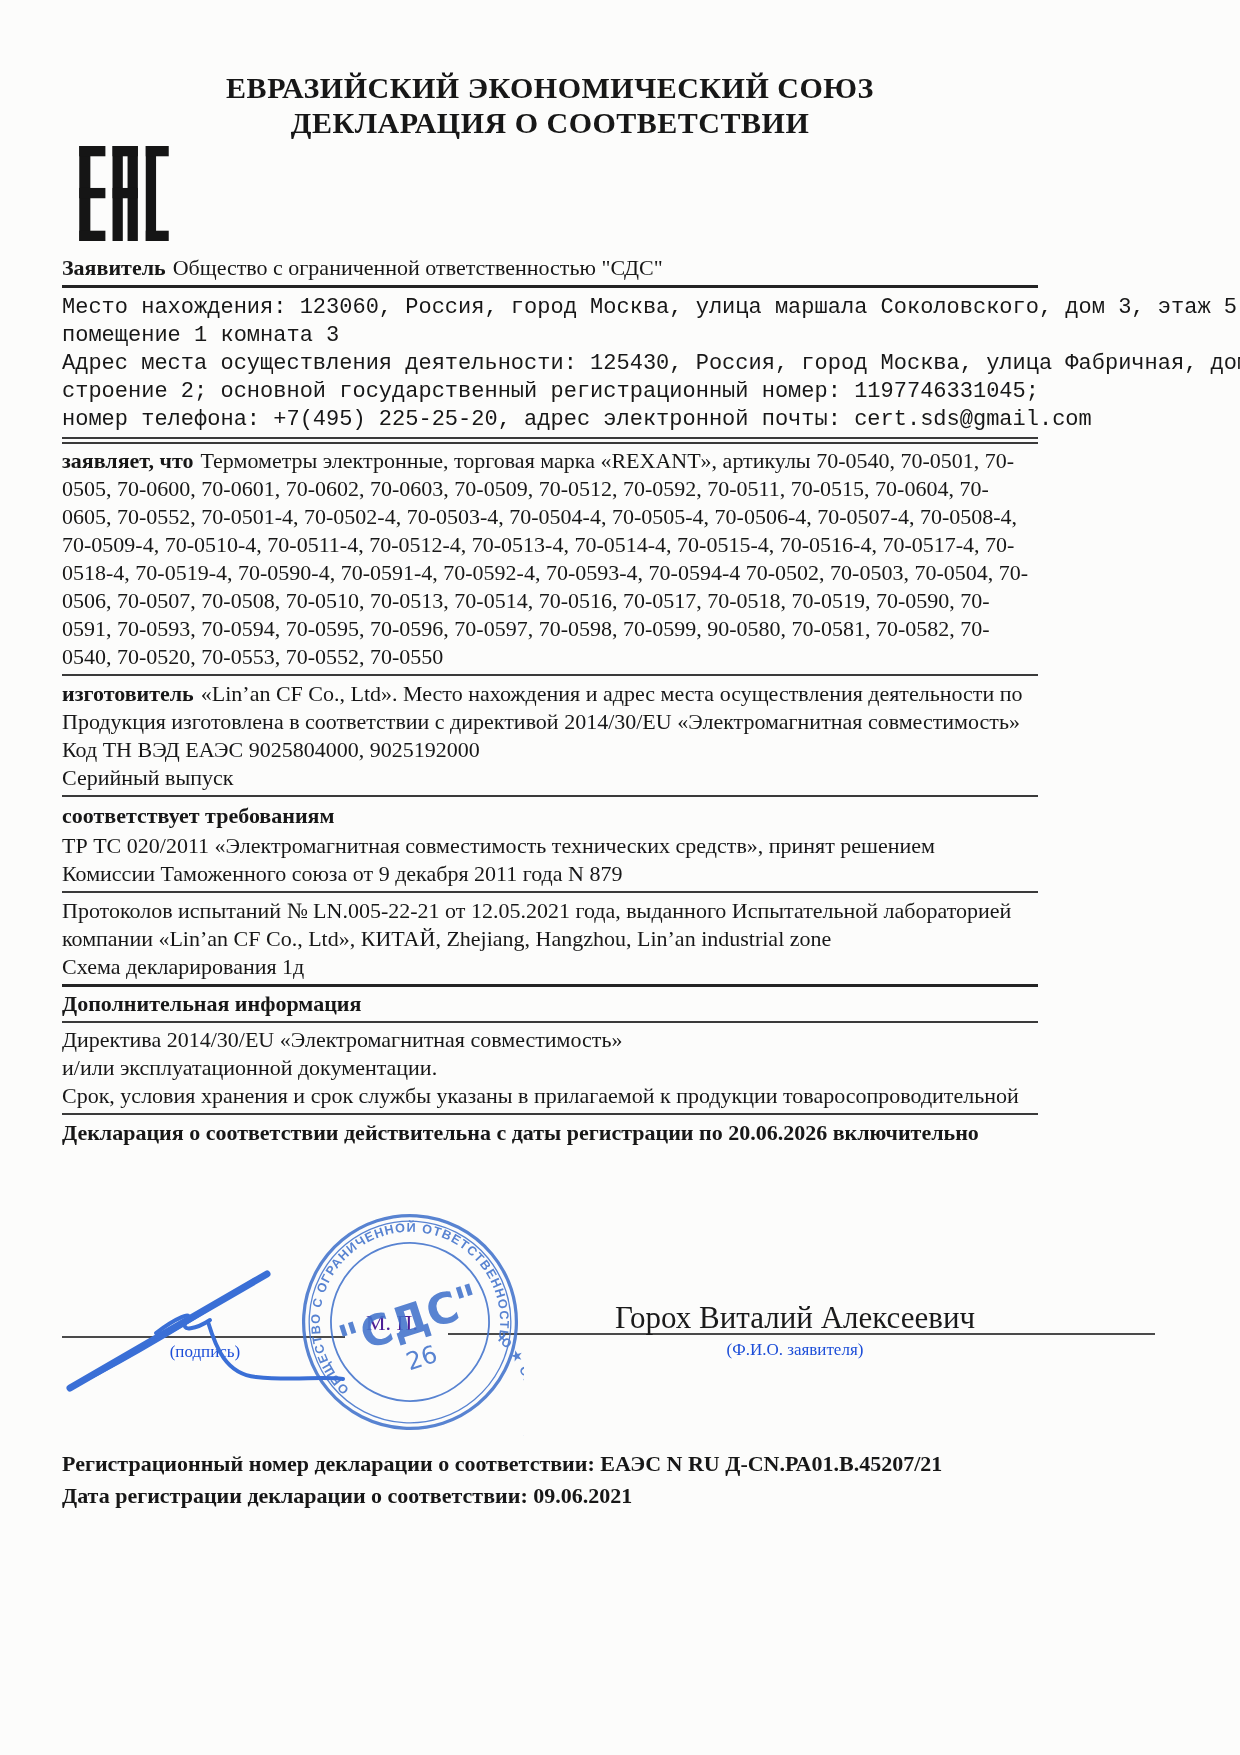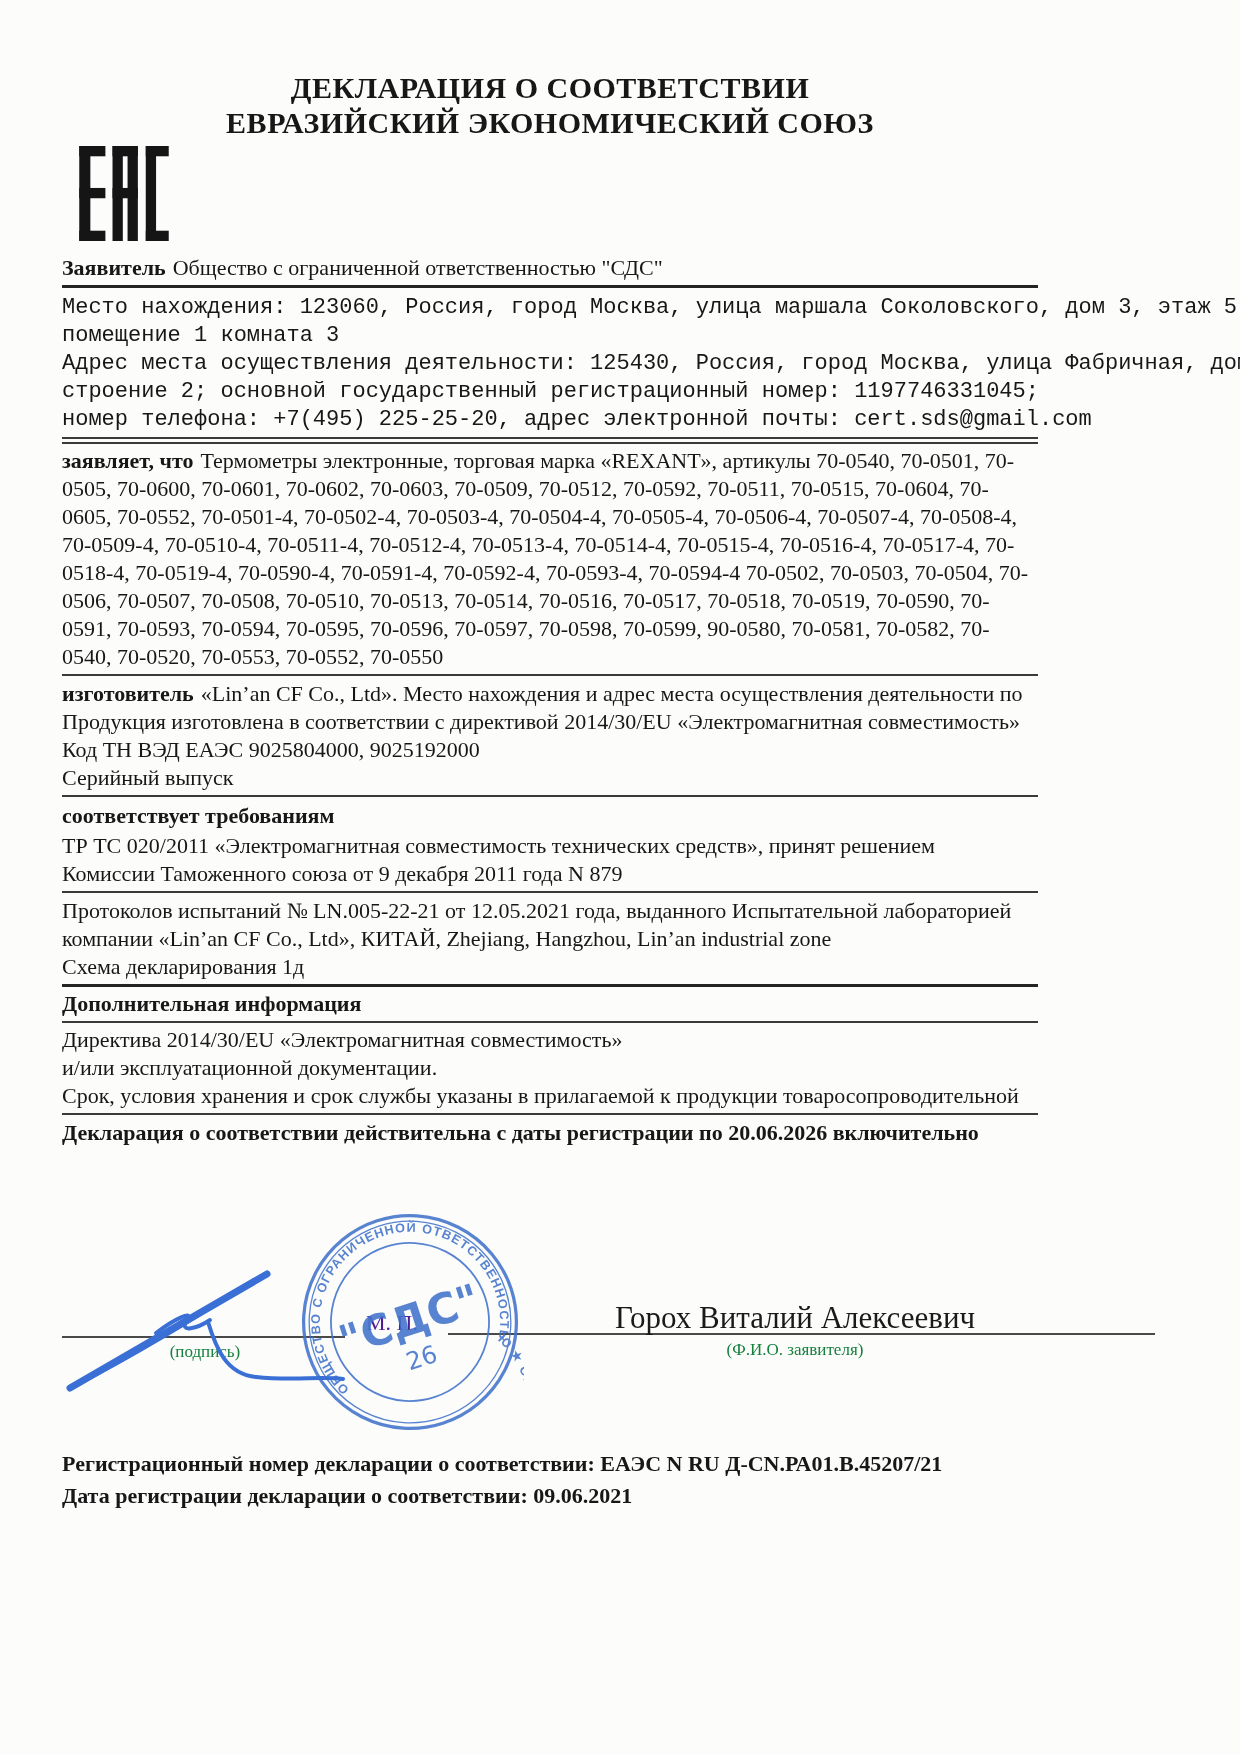--- a/index.html
+++ b/index.html
@@ -11,21 +11,21 @@
   .content{position:absolute;left:62px;top:0;width:976px;}
   .title-block{padding-top:70px;text-align:center;}
   .title{font-size:30px;font-weight:bold;line-height:35px;letter-spacing:0.5px;white-space:nowrap;}
   .line{font-size:22px;line-height:28px;white-space:nowrap;}
   .line b{margin-right:7px;}
   .bold{font-weight:bold;}
   .rule{height:2px;background:#3a3a3a;margin:3px 0 3px 0;}
   .rule.strong{height:3px;background:#242424;}
   .mt-applicant{margin-top:114px;}
   .sig-line{position:absolute;height:2px;background:#4a4a4a;}
-  .small-label{position:absolute;font-size:17px;color:#15803d;text-align:center;white-space:nowrap;}
+  .small-label{position:absolute;font-size:17px;color:#1d4ed8;text-align:center;white-space:nowrap;}
   .fio-name{position:absolute;font-size:31px;color:#1a1a1a;text-align:center;white-space:nowrap;}
   .mp{position:absolute;font-size:22px;color:#4c1d95;z-index:1;}
   .stamp{position:absolute;left:296px;top:1208px;width:228px;height:228px;z-index:3;opacity:0.88;}
   .signature{position:absolute;left:58px;top:1258px;width:330px;height:150px;z-index:4;}
   .eac{position:absolute;left:76px;top:146px;width:96px;height:95px;}
   .bottom-block{position:absolute;left:62px;top:1448px;}
   .bottom-block .line{font-weight:bold;line-height:32px;}
 </style>
 </head>
 <body>
@@ -44,22 +44,22 @@
       <rect x="42" y="53" width="32" height="13"></rect>
       <rect x="84" y="0" width="13" height="120"></rect>
       <rect x="84" y="0" width="29" height="13"></rect>
       <rect x="84" y="107" width="29" height="13"></rect>
     </g>
   </svg>
 
   <div class="content">
 
     <div class="title-block">
+      <div class="title">ЕВРАЗИЙСКИЙ ЭКОНОМИЧЕСКИЙ СОЮЗ</div>
       <div class="title">ДЕКЛАРАЦИЯ О СООТВЕТСТВИИ</div>
-      <div class="title">ЕВРАЗИЙСКИЙ ЭКОНОМИЧЕСКИЙ СОЮЗ</div>
     </div>
 
     <div class="line mt-applicant">
       <b>Заявитель</b><span>Общество с ограниченной ответственностью "СДС"</span>
     </div>
     <div class="rule strong"></div>
 
     <div style="margin-top:6px;font-family:Liberation Mono, monospace;">
       <div class="line">Место нахождения: 123060, Россия, город Москва, улица маршала Соколовского, дом 3, этаж 5</div>
       <div class="line">помещение 1 комната 3</div>

